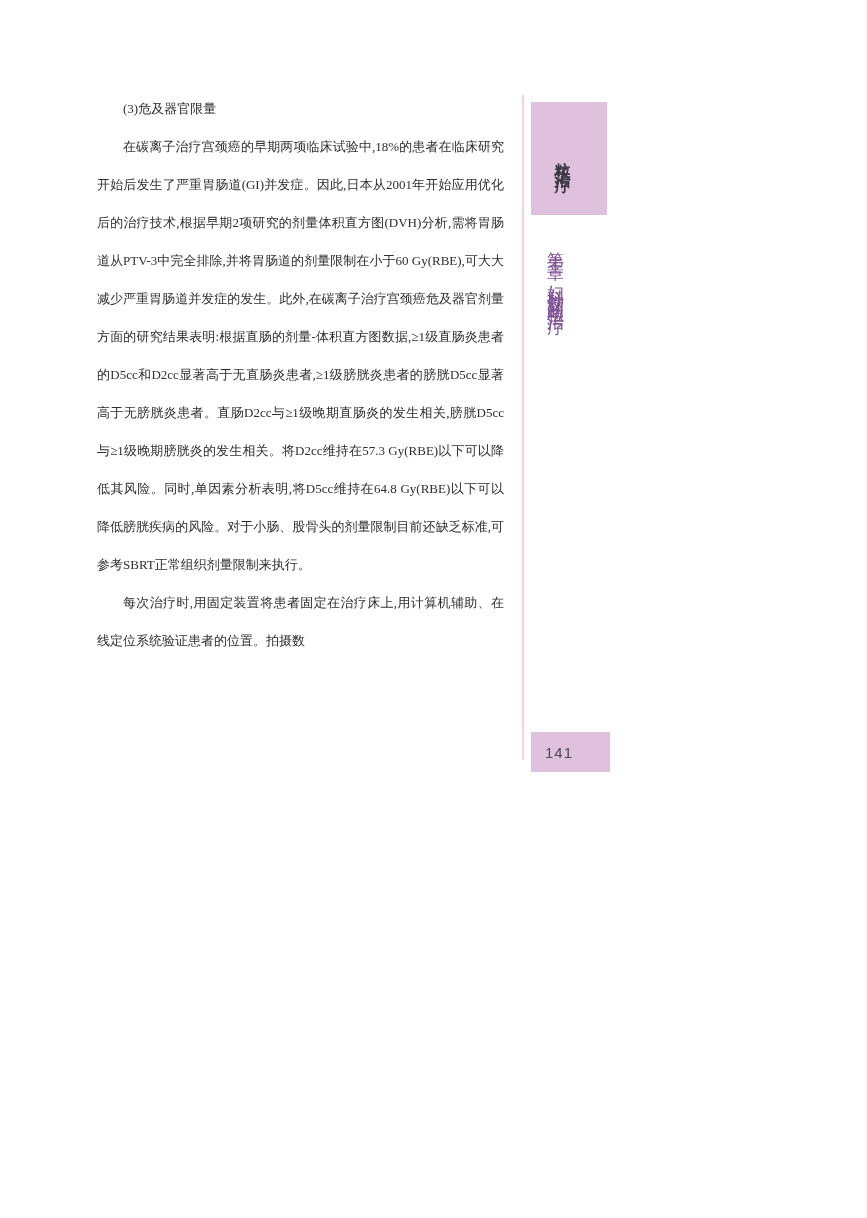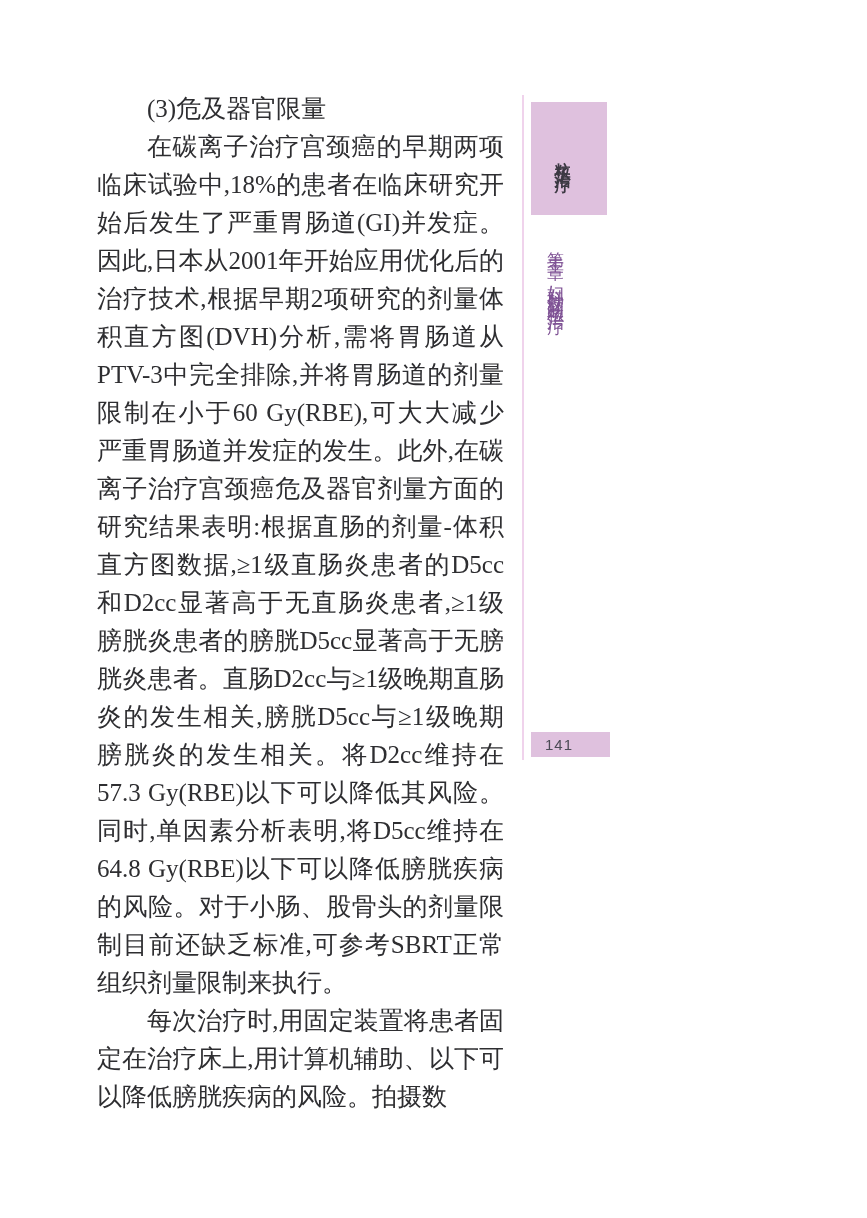--- a/index.html
+++ b/index.html
@@ -14,21 +14,21 @@
     background: #ffffff;
     overflow: hidden;
     font-family: "Liberation Serif", "DejaVu Serif", serif;
   }
   
   .body-text {
     position: absolute;
     left: 97px;
     top: 90px;
     width: 407px;
-    font-size: 25px;
+    font-size: 13px;
     line-height: 38px;
     color: #2e2e31;
     text-align: justify;
     text-justify: inter-ideograph;
   }
   .body-text p {
     margin: 0;
     text-indent: 2em;
   }
   
@@ -76,42 +76,42 @@
   .chapter span {
     writing-mode: vertical-rl;
     text-orientation: upright;
     letter-spacing: 4px;
   }
   .page-num-box {
     position: absolute;
     left: 531px;
     top: 732px;
     width: 79px;
-    height: 25px;
+    height: 40px;
     background: #dfc1de;
     display: flex;
     align-items: center;
   }
   .page-num-box span {
     font-family: "Liberation Sans", "DejaVu Sans", sans-serif;
     font-size: 15px;
     color: #4b4a55;
     padding-left: 14px;
     letter-spacing: 1px;
   }
 </style>
 </head>
 <body>
 
 <div class="page">
 
   <div class="body-text">
     <p>(3)危及器官限量</p>
     <p>在碳离子治疗宫颈癌的早期两项临床试验中,18%的患者在临床研究开始后发生了严重胃肠道(GI)并发症。因此,日本从2001年开始应用优化后的治疗技术,根据早期2项研究的剂量体积直方图(DVH)分析,需将胃肠道从PTV-3中完全排除,并将胃肠道的剂量限制在小于60 Gy(RBE),可大大减少严重胃肠道并发症的发生。此外,在碳离子治疗宫颈癌危及器官剂量方面的研究结果表明:根据直肠的剂量-体积直方图数据,≥1级直肠炎患者的D5cc和D2cc显著高于无直肠炎患者,≥1级膀胱炎患者的膀胱D5cc显著高于无膀胱炎患者。直肠D2cc与≥1级晚期直肠炎的发生相关,膀胱D5cc与≥1级晚期膀胱炎的发生相关。将D2cc维持在57.3 Gy(RBE)以下可以降低其风险。同时,单因素分析表明,将D5cc维持在64.8 Gy(RBE)以下可以降低膀胱疾病的风险。对于小肠、股骨头的剂量限制目前还缺乏标准,可参考SBRT正常组织剂量限制来执行。</p>
-    <p>每次治疗时,用固定装置将患者固定在治疗床上,用计算机辅助、以下可以降低膀胱疾病的风险。拍摄数</p>
+    <p>每次治疗时,用固定装置将患者固定在治疗床上,用计算机辅助、在线定位系统验证患者的位置。拍摄数</p>
   </div>
 
   <div class="vline"></div>
 
   <div class="title-box">
     <span class="vtext">粒子治疗</span>
   </div>
 
   <div class="chapter">
     <span>第十三章</span>

